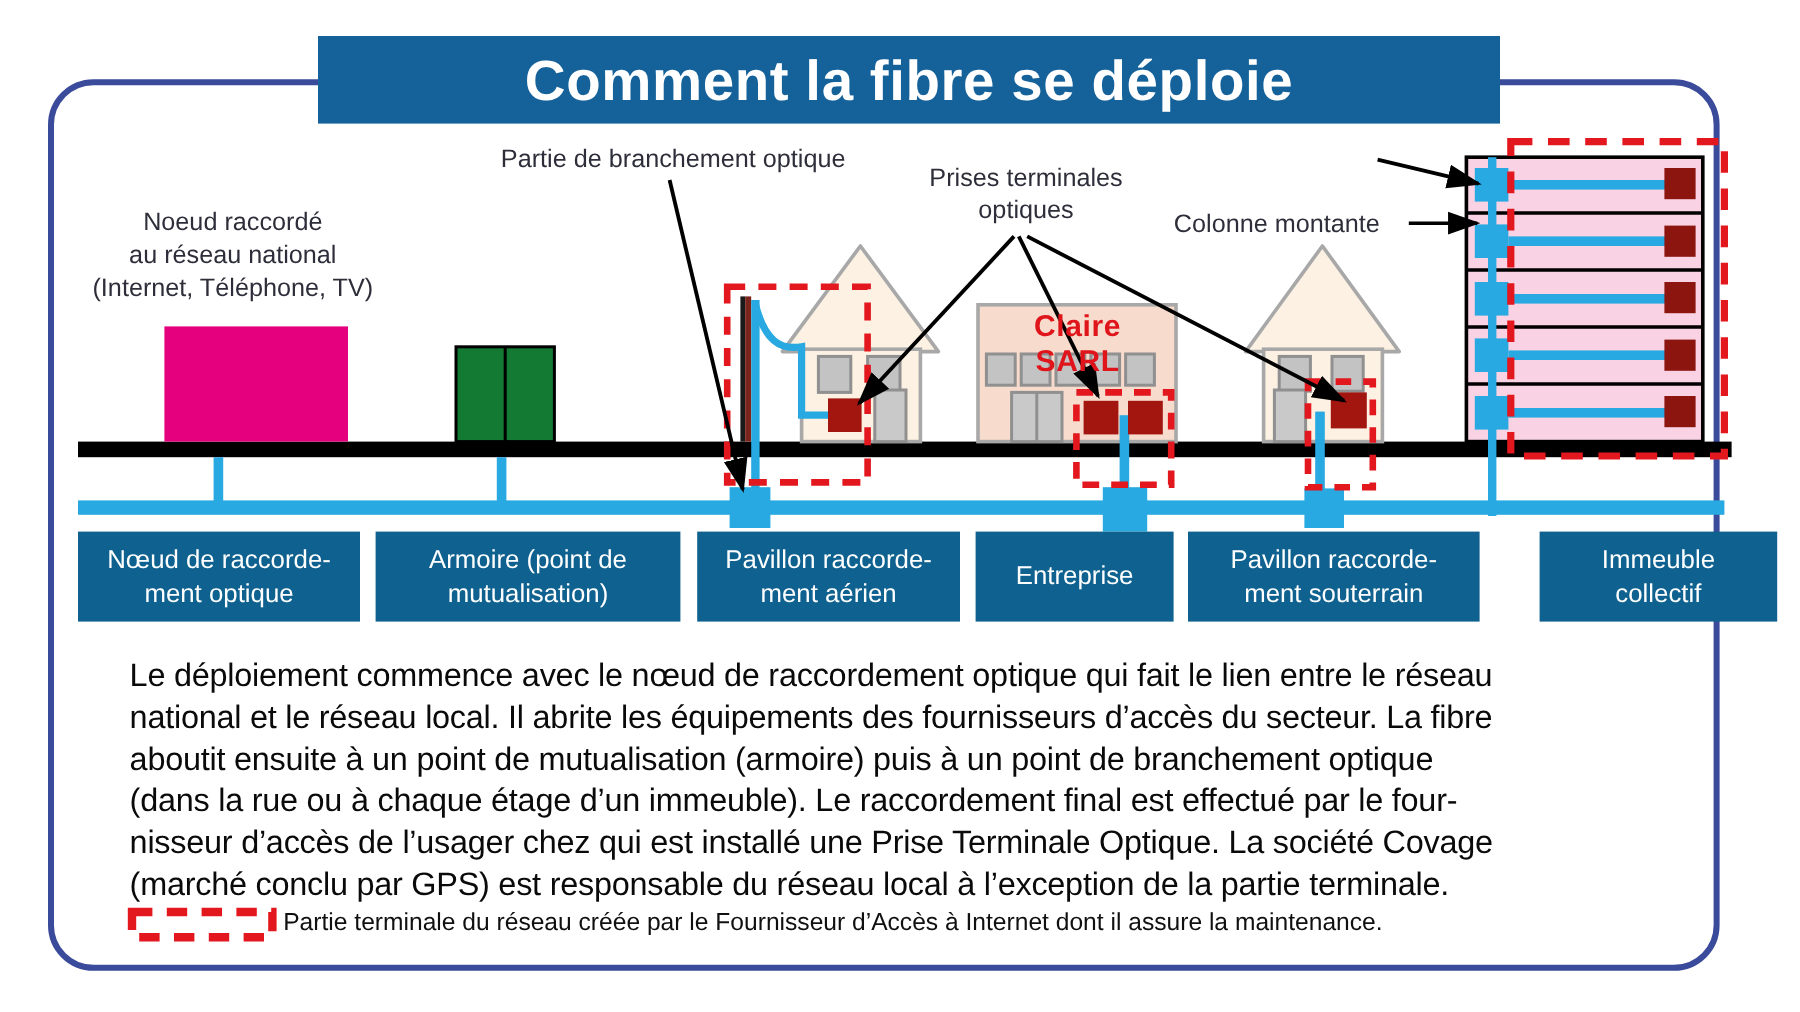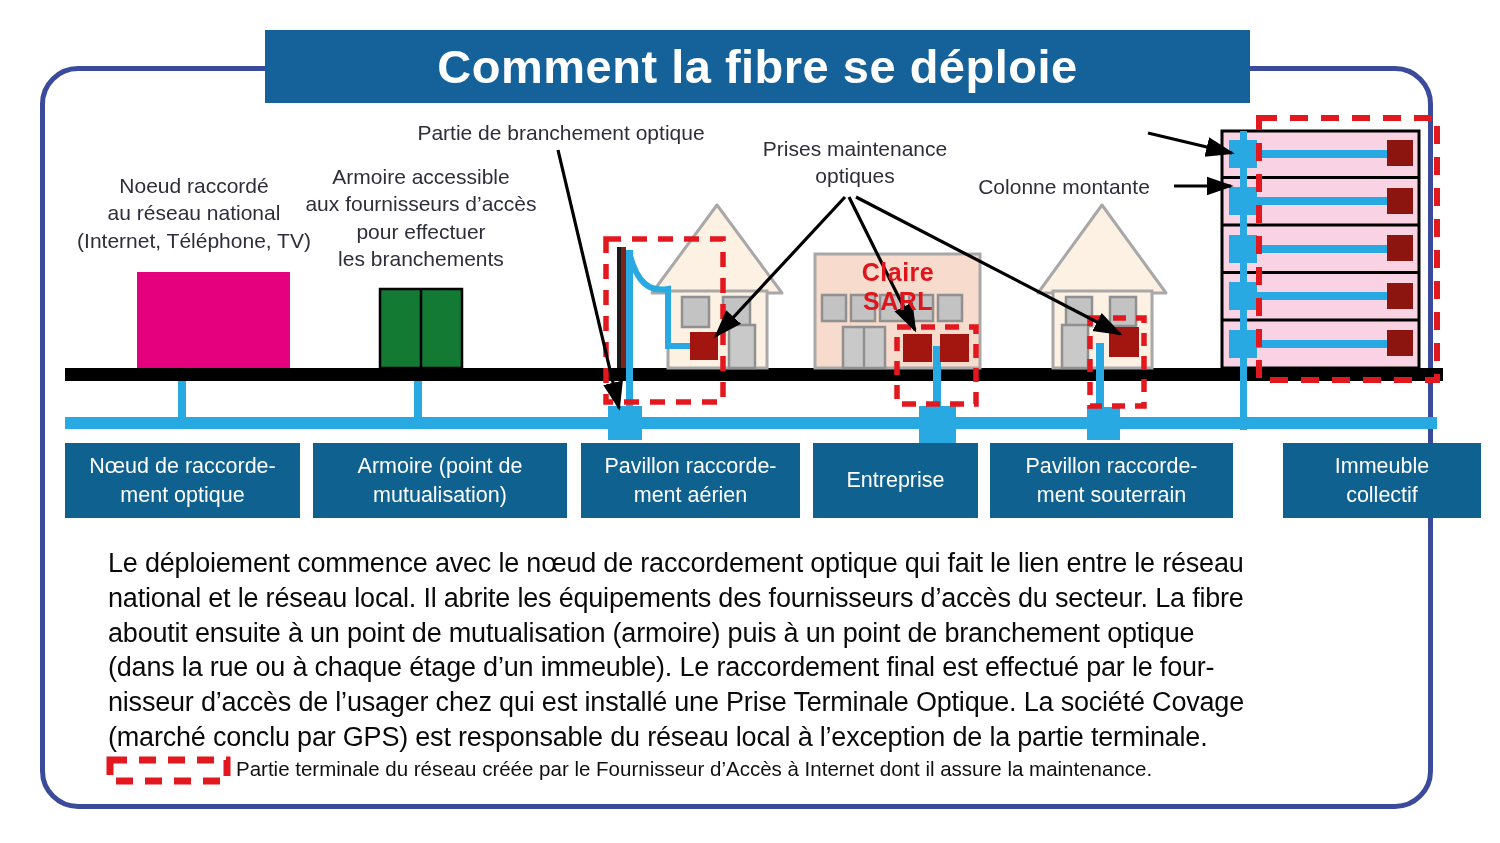--- a/index.html
+++ b/index.html
@@ -127,25 +127,21 @@
   </svg>
 
   <div class="banner">
     <h1>Comment la fibre se déploie</h1>
   </div>
 
   <div class="lbl" style="left:395px;top:119px;width:332px;">Partie de branchement optique</div>
   <div class="lbl" style="left:51px;top:172px;width:286px;">Noeud raccordé
 au réseau national
 (Internet, Téléphone, TV)</div>
-  <div class="lbl" style="left:282px;top:163px;width:278px;">Armoire accessible
-aux fournisseurs d’accès
-pour effectuer
-les branchements</div>
-  <div class="lbl" style="left:758px;top:135px;width:194px;">Prises maintenance
+  <div class="lbl" style="left:758px;top:135px;width:194px;">Prises terminales
 optiques</div>
   <div class="lbl" style="left:958px;top:173px;width:212px;">Colonne montante</div>
 
   <div class="sign">Claire SARL</div>
 
   <div class="station" style="left:65px;width:235px;">Nœud de raccorde-
 ment optique</div>
   <div class="station" style="left:313px;width:254px;">Armoire (point de
 mutualisation)</div>
   <div class="station" style="left:581px;width:219px;">Pavillon raccorde-

